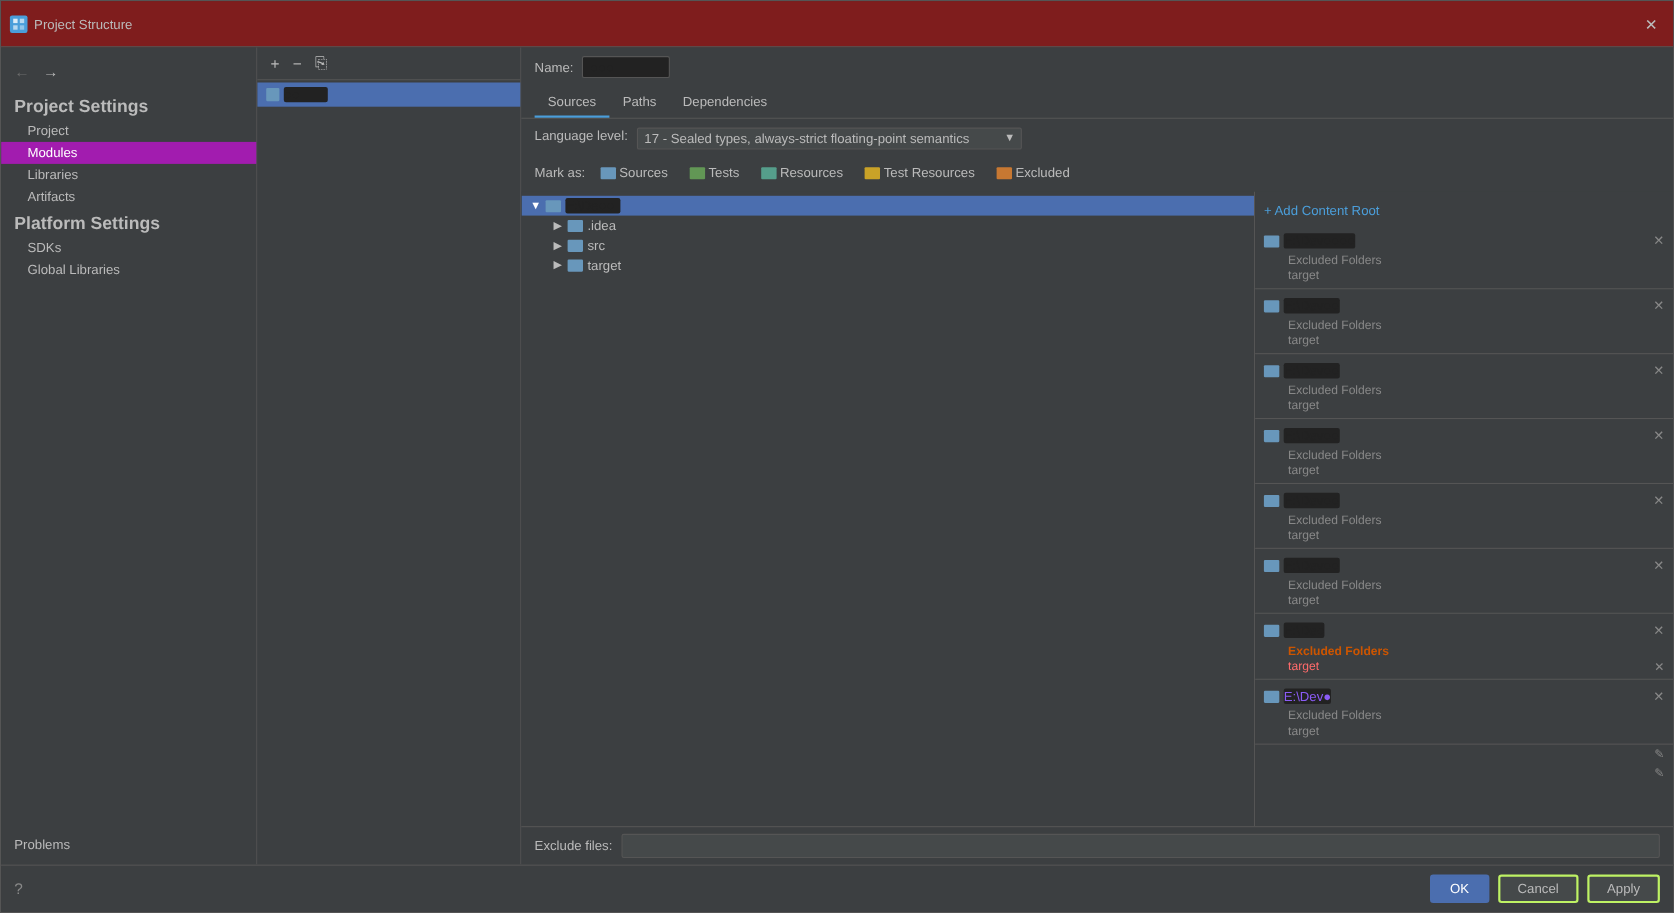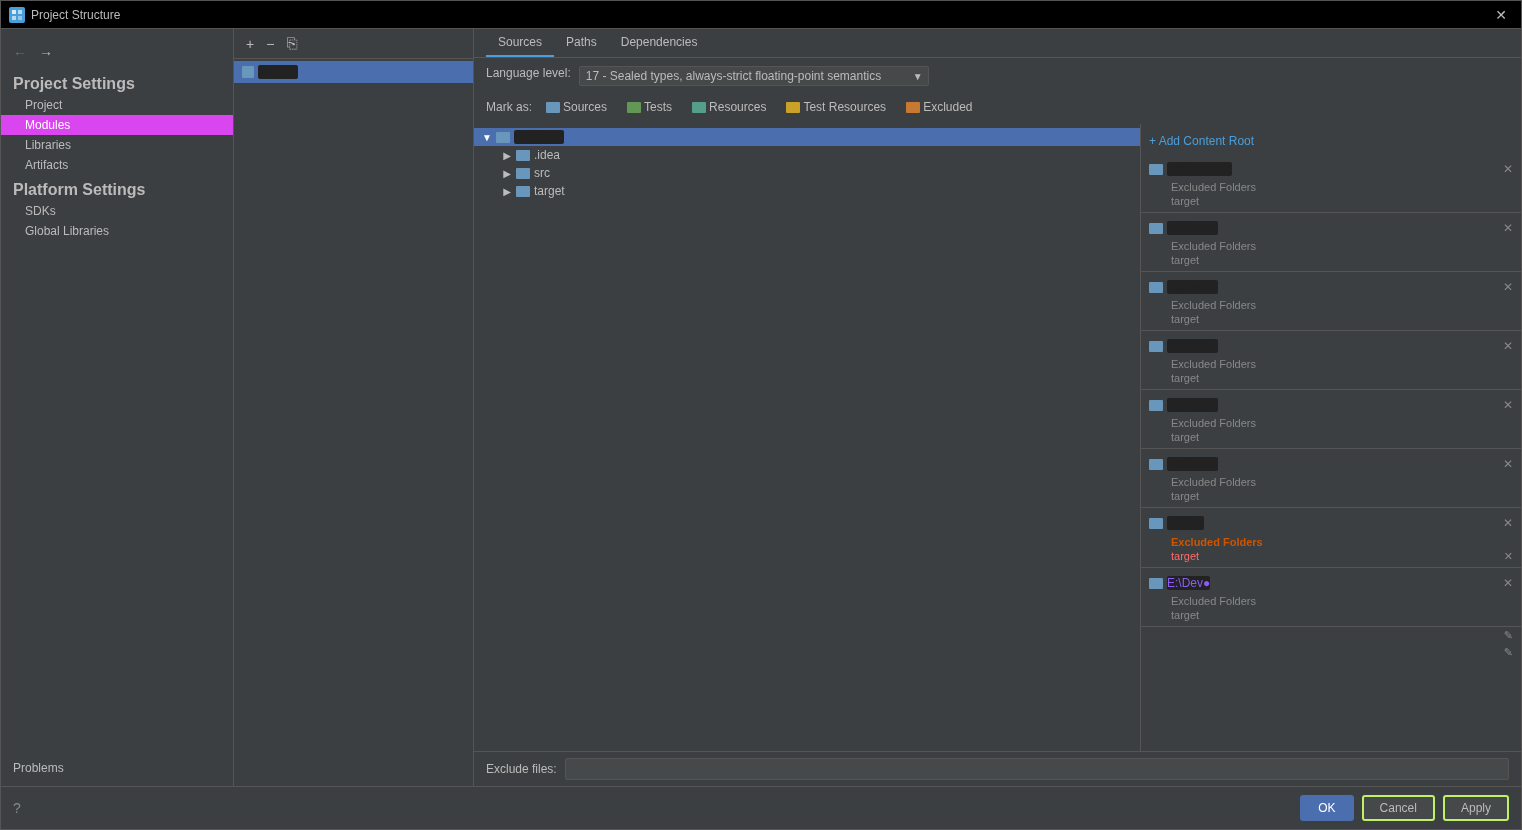--- a/index.html
+++ b/index.html
@@ -16,22 +16,22 @@
     .window {
       width: 1522px;
       height: 830px;
       display: flex;
       flex-direction: column;
       background: #3c3f41;
       border: 1px solid #555;
     }
 
     .title-bar {
-      background: #000000;
-      height: 28px;
+      background: #7f1d1d;
+      height: 42px;
       display: flex;
       align-items: center;
       padding: 0 8px;
       border-bottom: 1px solid #555;
       justify-content: space-between;
     }
     .title-bar-left {
       display: flex;
       align-items: center;
       gap: 6px;
@@ -89,21 +89,21 @@
       font-weight: bold;
       color: #bbbbbb;
       padding: 6px 12px 2px 12px;
     }
     .sidebar-item {
       padding: 3px 12px 3px 24px;
       cursor: pointer;
       color: #bbbbbb;
       font-size: 12px;
     }
-    .sidebar-item.active { background: #d946ef; color: #fff; }
+    .sidebar-item.active { background: #a21caf; color: #fff; }
 
     
     .center-panel {
       flex: 1;
       display: flex;
       flex-direction: column;
       background: #3c3f41;
     }
 
     .module-toolbar {
@@ -492,20 +492,24 @@
       <div class="module-list">
         <div class="module-item">
           <div class="module-icon"></div>
           <span style="background:#222;color:#222;border-radius:2px;min-width:40px;display:inline-block;">●●</span>
         </div>
       </div>
     </div>
 
     <div class="right-panel" style="flex:1; display:flex; flex-direction:column;">
 
+      <div class="name-row">
+        <span class="name-label">Name:</span>
+        <input class="name-input" value="●●●" style="background: rgb(34, 34, 34); color: rgb(34, 34, 34);">
+      </div>
 
       <div class="tabs-row">
         <div class="tab active">Sources</div>
         <div class="tab">Paths</div>
         <div class="tab">Dependencies</div>
       </div>
 
       <div class="language-row">
         <span class="language-label">Language level:</span>
         <div class="select-wrapper">

